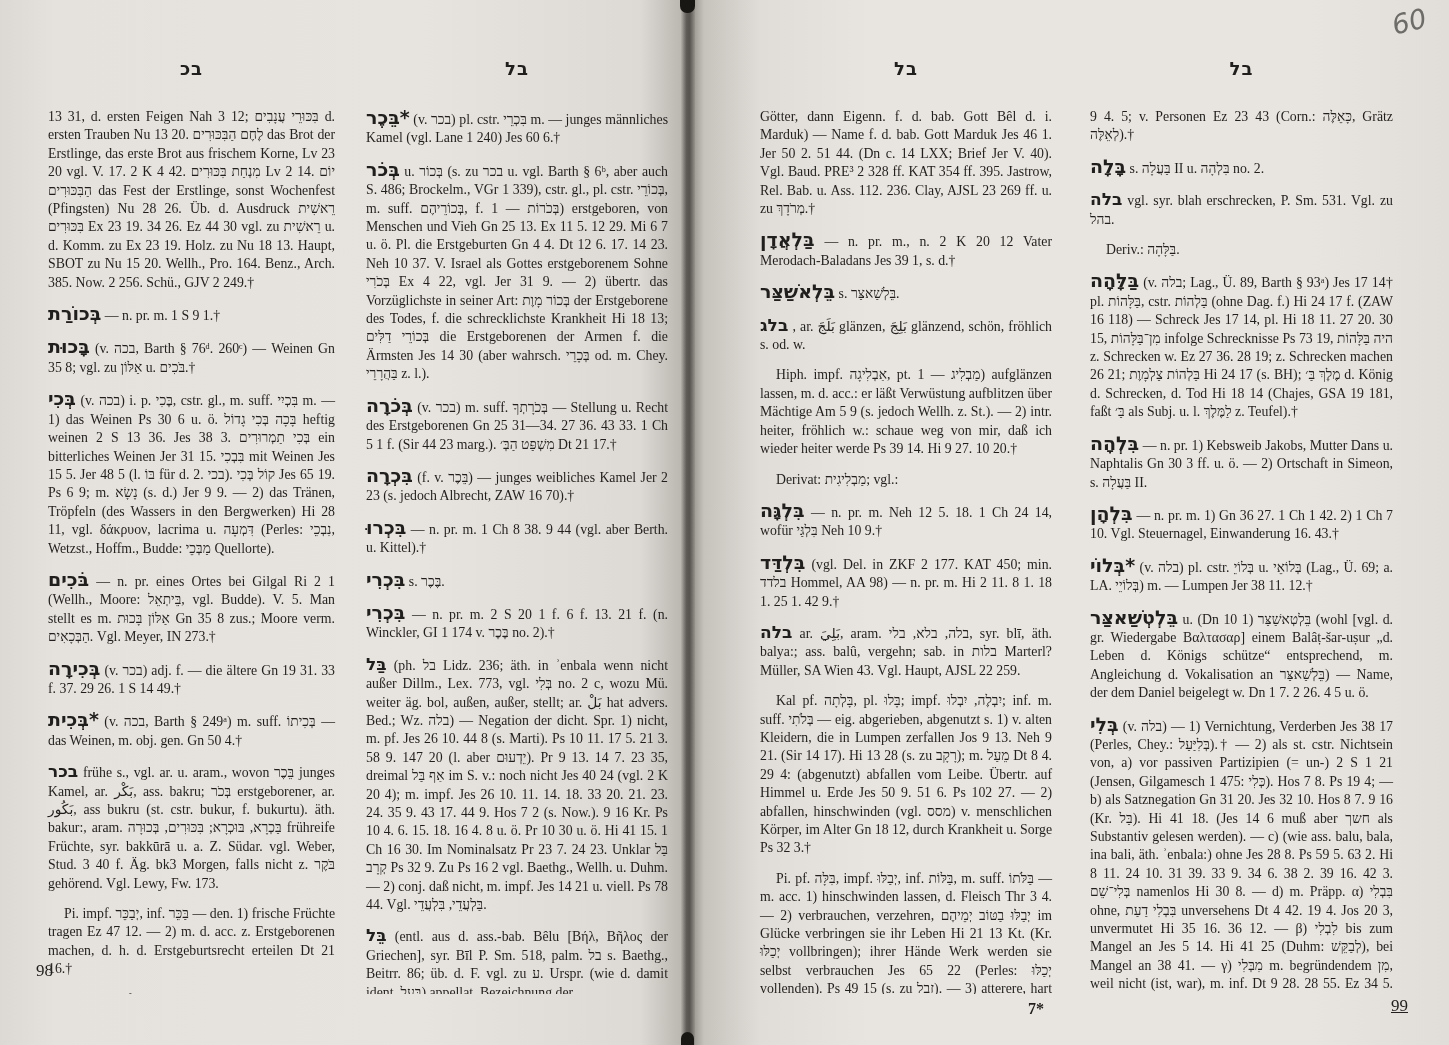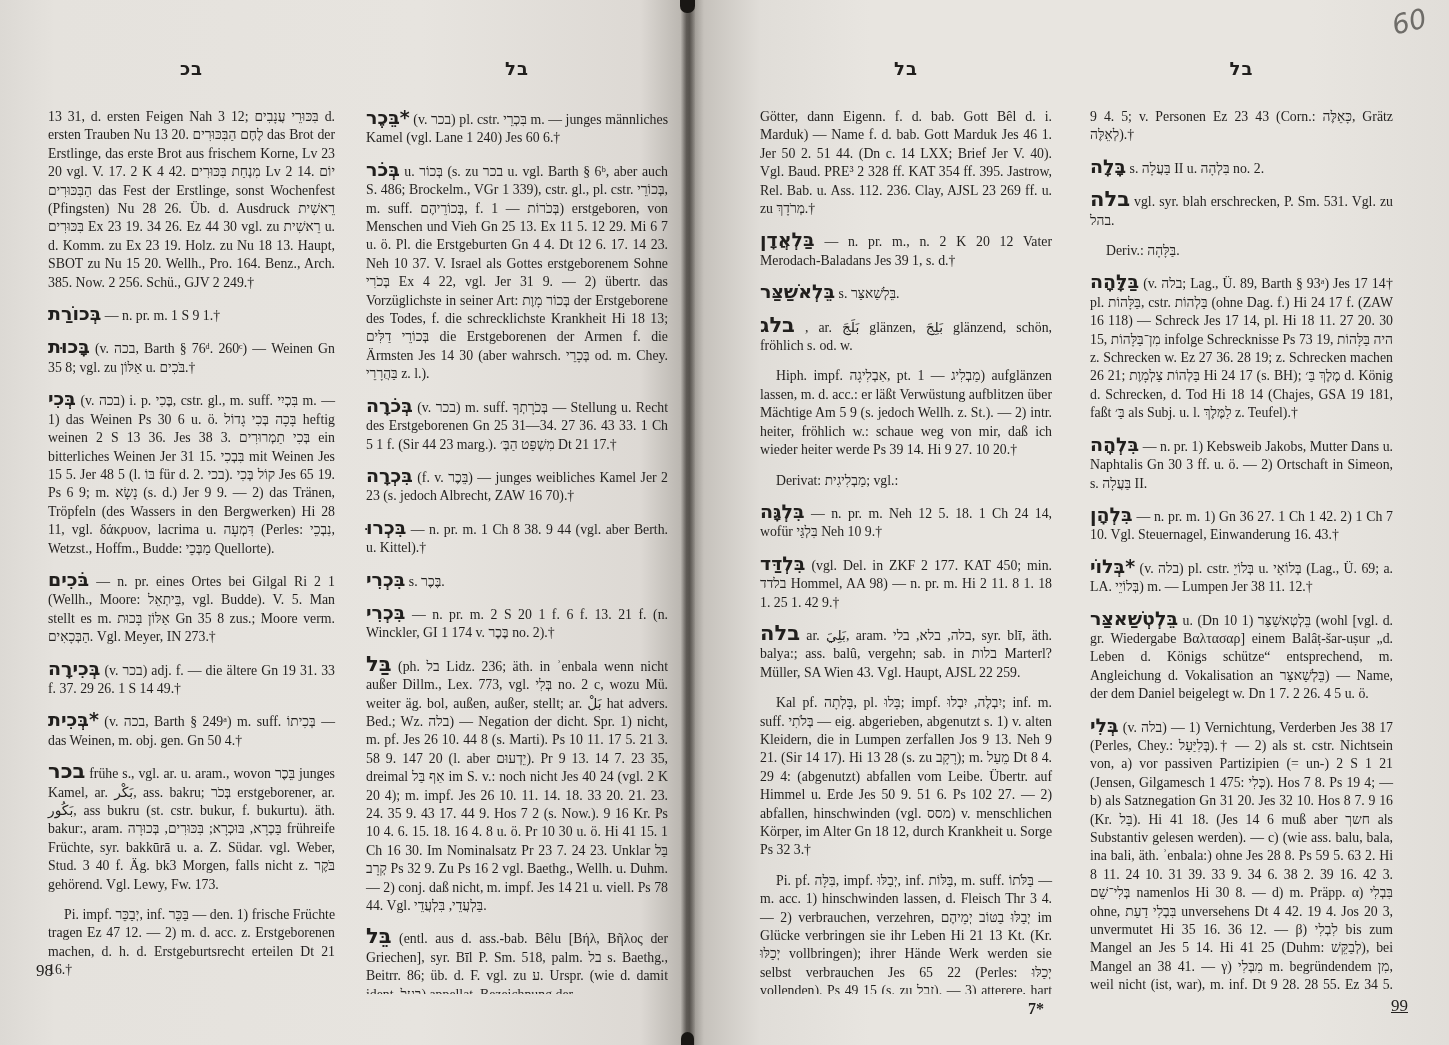--- a/index.html
+++ b/index.html
@@ -34,21 +34,21 @@
     font-size:13.8px;line-height:18.4px;text-align:justify;}
   #c00{left:36px;width:311px;}
   #c01{left:354px;width:326px;}
   #c10{left:748px;width:316px;}
   #c11{left:1078px;width:327px;}
 
   .entry{margin:0 0 5px 0;}
   .entry p{margin:12px;}
   .entry p.sub{text-indent:16px;}
   .hw{font-family:"DejaVu Sans",sans-serif;font-weight:bold;font-size:19px;}
-  .hw.large{font-size:21px;line-height:18px;}
+  .hw.large{font-size:17px;line-height:18px;}
 
   .pagenum{position:absolute;font-size:17px;}
   #pn-left{left:36px;top:961px;}
   #pn-right{left:1368px;top:996px;width:40px;text-align:right;text-decoration:underline;}
   .sigmark{position:absolute;left:1028px;top:1000px;font-size:16px;font-weight:bold;}
 
   .handwritten{
     position:absolute;left:1392px;top:6px;
     font-family:"DejaVu Sans",sans-serif;font-style:italic;
     font-size:27px;color:#6e6c68;transform:rotate(-14deg);

